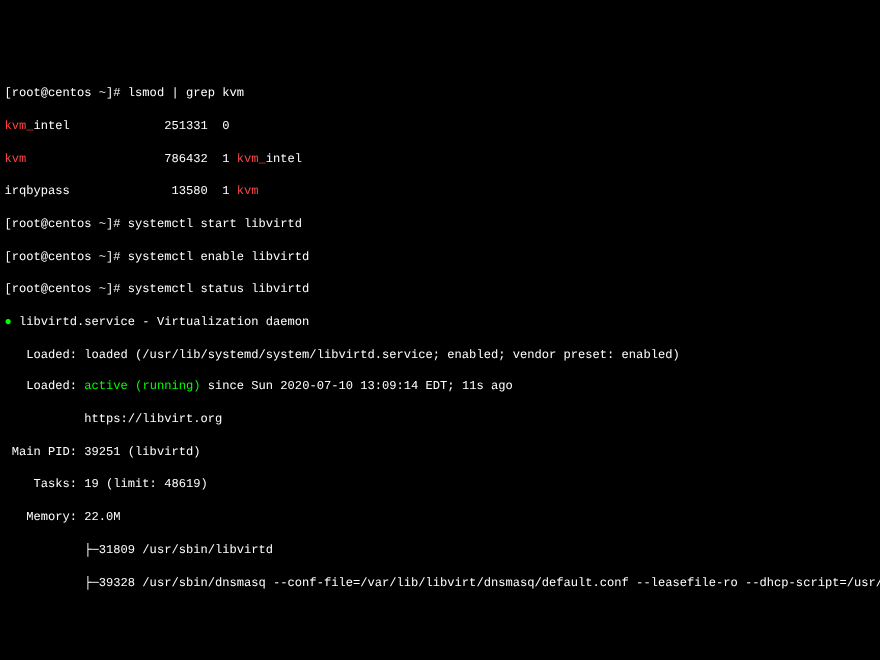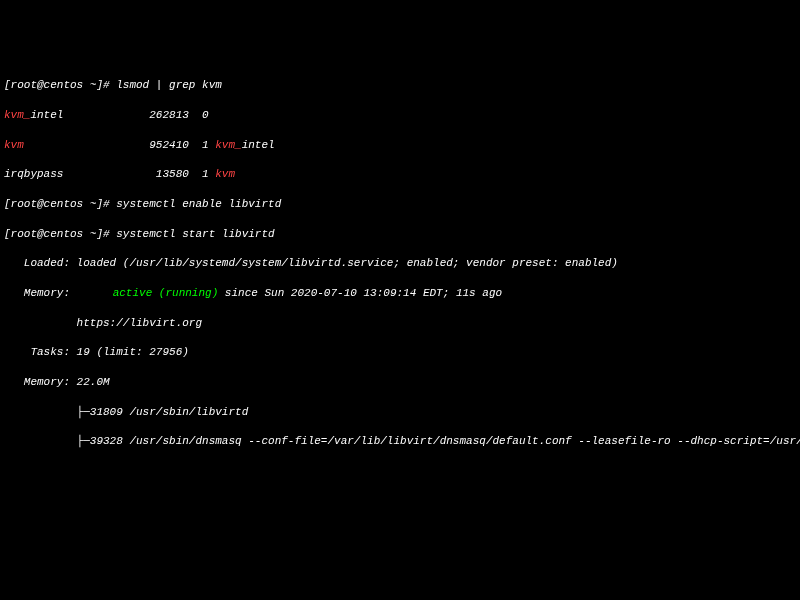--- a/index.html
+++ b/index.html
@@ -9,40 +9,43 @@
       font-family: 'Courier New', monospace;
       font-size: 11px;
       line-height: 1.35;
       padding: 4px;
       width: 800px;
       height: 600px;
       overflow: hidden;
       white-space: pre;
     }
     .red { color: #ff4444; }
-    .green { color: #00ff00; margin-left: 36px; }
-    .line { white-space: pre; font-style: italic; }
+    .green { color: #00ff00; }
+    .line { white-space: pre; }
     .bullet { color: #00ff00; }
   </style>
 </head>
 <body>
 
 
 
 <div>
 <div class="line"><span>[root@centos ~]# </span><span>lsmod | grep kvm</span></div>
-<div class="line"><span class="red">kvm_</span><span>intel             262813  0</span></div>
-<div class="line"><span class="red">kvm</span><span>                   952410  1 </span><span class="red">kvm_</span><span>intel</span></div>
+<div class="line"><span class="red">kvm_</span><span>intel             251331  0</span></div>
+<div class="line"><span class="red">kvm</span><span>                   786432  1 </span><span class="red">kvm_</span><span>intel</span></div>
 <div class="line"><span>irqbypass              13580  1 </span><span class="red">kvm</span></div>
+<div class="line"><span>[root@centos ~]# </span><span>systemctl start libvirtd</span></div>
 <div class="line"><span>[root@centos ~]# </span><span>systemctl enable libvirtd</span></div>
-<div class="line"><span>[root@centos ~]# </span><span>systemctl start libvirtd</span></div>
+<div class="line"><span>[root@centos ~]# </span><span>systemctl status libvirtd</span></div>
+<div class="line"><span class="bullet">●</span><span> libvirtd.service - Virtualization daemon</span></div>
 <div class="line">   Loaded: loaded (/usr/lib/systemd/system/libvirtd.service; enabled; vendor preset: enabled)</div>
-<div class="line"><span>   Memory: </span><span class="green">active (running)</span><span> since Sun 2020-07-10 13:09:14 EDT; 11s ago</span></div>
+<div class="line"><span>   Loaded: </span><span class="green">active (running)</span><span> since Sun 2020-07-10 13:09:14 EDT; 11s ago</span></div>
 <div class="line">           https://libvirt.org</div>
-<div class="line">    Tasks: 19 (limit: 27956)</div>
+<div class="line"> Main PID: 39251 (libvirtd)</div>
+<div class="line">    Tasks: 19 (limit: 48619)</div>
 <div class="line">   Memory: 22.0M</div>
 <div class="line">           ├─31809 /usr/sbin/libvirtd</div>
 <div class="line">           ├─39328 /usr/sbin/dnsmasq --conf-file=/var/lib/libvirt/dnsmasq/default.conf --leasefile-ro --dhcp-script=/usr/libexe</div>
 
 <div class="line"></div>
 
 
 
 
 

